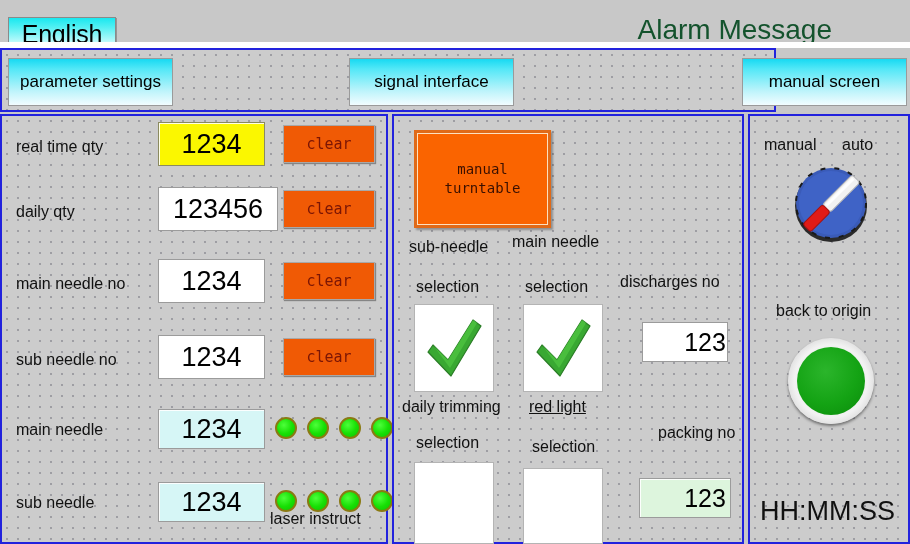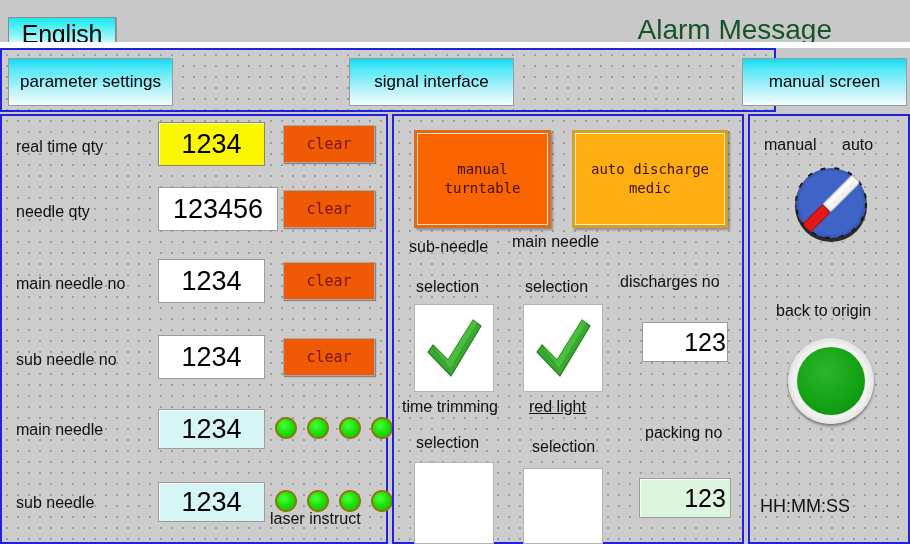--- a/index.html
+++ b/index.html
@@ -179,21 +179,21 @@
   }
   #green-btn::after {
     content: "";
     position: absolute;
     left: 9px; top: 9px; right: 9px; bottom: 9px;
     border-radius: 50%;
     background: radial-gradient(circle at 42% 36%, #2bb52b 0%, #14a314 55%, #0a8a0a 100%);
   }
   #clock {
     position: absolute;
-    font-size: 18px;
+    font-size: 27px;
     color: #111;
     white-space: nowrap;
   }
 </style>
 </head>
 <body>
 
 <div id="screen">
 
   <div id="topbar">
@@ -207,21 +207,21 @@
     <div class="nav-btn" id="nav-manual">manual screen</div>
     <div class="nav-btn" id="nav-signal">signal interface</div>
   </div>
 
   <div class="panel dotted" id="panel-left">
 
     <div class="abs lbl" style="left:14px; top:22px;">real time qty</div>
     <div class="abs field yellow" style="left:156px; top:6px; width:107px; height:44px;">1234</div>
     <div class="abs clear-btn" style="left:281px; top:9px; width:92px; height:38px;">clear</div>
 
-    <div class="abs lbl" style="left:14px; top:87px;">needle qty</div>
+    <div class="abs lbl" style="left:14px; top:87px;">daily qty</div>
     <div class="abs field" style="left:156px; top:71px; width:120px; height:44px;">123456</div>
     <div class="abs clear-btn" style="left:281px; top:74px; width:92px; height:38px;">clear</div>
 
     <div class="abs lbl" style="left:14px; top:159px;">main needle no</div>
     <div class="abs field" style="left:156px; top:143px; width:107px; height:44px;">1234</div>
     <div class="abs clear-btn" style="left:281px; top:146px; width:92px; height:38px;">clear</div>
 
     <div class="abs lbl" style="left:14px; top:235px;">sub needle no</div>
     <div class="abs field" style="left:156px; top:219px; width:107px; height:44px;">1234</div>
     <div class="abs clear-btn" style="left:281px; top:222px; width:92px; height:38px;">clear</div>
@@ -240,22 +240,20 @@
     <div class="abs led" style="left:273px; top:374px; width:22px; height:22px;"></div>
     <div class="abs led" style="left:305px; top:374px; width:22px; height:22px;"></div>
     <div class="abs led" style="left:337px; top:374px; width:22px; height:22px;"></div>
     <div class="abs led" style="left:369px; top:374px; width:22px; height:22px;"></div>
   </div>
 
   <div class="panel dotted" id="panel-center">
 
     <div class="abs big-btn" id="btn-turntable" style="left:20px; top:14px; width:137px; height:98px;">manual
 turntable</div>
-    <div class="abs big-btn" id="btn-discharge" style="left:178px; top:14px; width:156px; height:98px;">auto discharge
-medic</div>
 
     <div class="abs lbl" style="left:15px; top:122px;">sub-needle</div>
     <div class="abs lbl" style="left:118px; top:117px;">main needle</div>
 
     <div class="abs lbl" style="left:22px; top:162px;">selection</div>
     <div class="abs lbl" style="left:131px; top:162px;">selection</div>
     <div class="abs lbl" style="left:226px; top:157px;">discharges no</div>
 
     <div class="abs checkbox-big" style="left:20px; top:188px; width:80px; height:88px;">
       <svg width="66" height="72" viewBox="0 0 66 72">
@@ -266,26 +264,26 @@
 
     <div class="abs checkbox-big" style="left:129px; top:188px; width:80px; height:88px;">
       <svg width="66" height="72" viewBox="0 0 66 72">
         <path d="M7 40 L12 33 L27 48 L52 8 L60 14 L30 64 Z" fill="#39a832" stroke="#2a7d26" stroke-width="1.2" stroke-linejoin="round"></path>
         <path d="M12 33 L27 48 L52 8 L56 11 L29 56 Z" fill="#4cc23f" opacity="0.85"></path>
       </svg>
     </div>
 
     <div class="abs field small" style="left:248px; top:206px; width:86px; height:40px;">123</div>
 
-    <div class="abs lbl" style="left:8px; top:282px;">time trimming</div>
+    <div class="abs lbl" style="left:8px; top:282px;">daily trimming</div>
     <div class="abs lbl" style="left:135px; top:282px;text-decoration:underline;">red light</div>
 
     <div class="abs lbl" style="left:22px; top:318px;">selection</div>
     <div class="abs lbl" style="left:138px; top:322px;">selection</div>
-    <div class="abs lbl" style="left:251px; top:308px;">packing no</div>
+    <div class="abs lbl" style="left:264px; top:308px;">packing no</div>
 
     <div class="abs checkbox-empty" style="left:20px; top:346px; width:80px; height:82px;"></div>
     <div class="abs checkbox-empty" style="left:129px; top:352px; width:80px; height:76px;"></div>
 
     <div class="abs field green small" style="left:245px; top:362px; width:92px; height:40px;">123</div>
   </div>
 
   <div class="panel dotted" id="panel-right">
 
     <div class="abs lbl" style="left:14px; top:20px;">manual</div>

